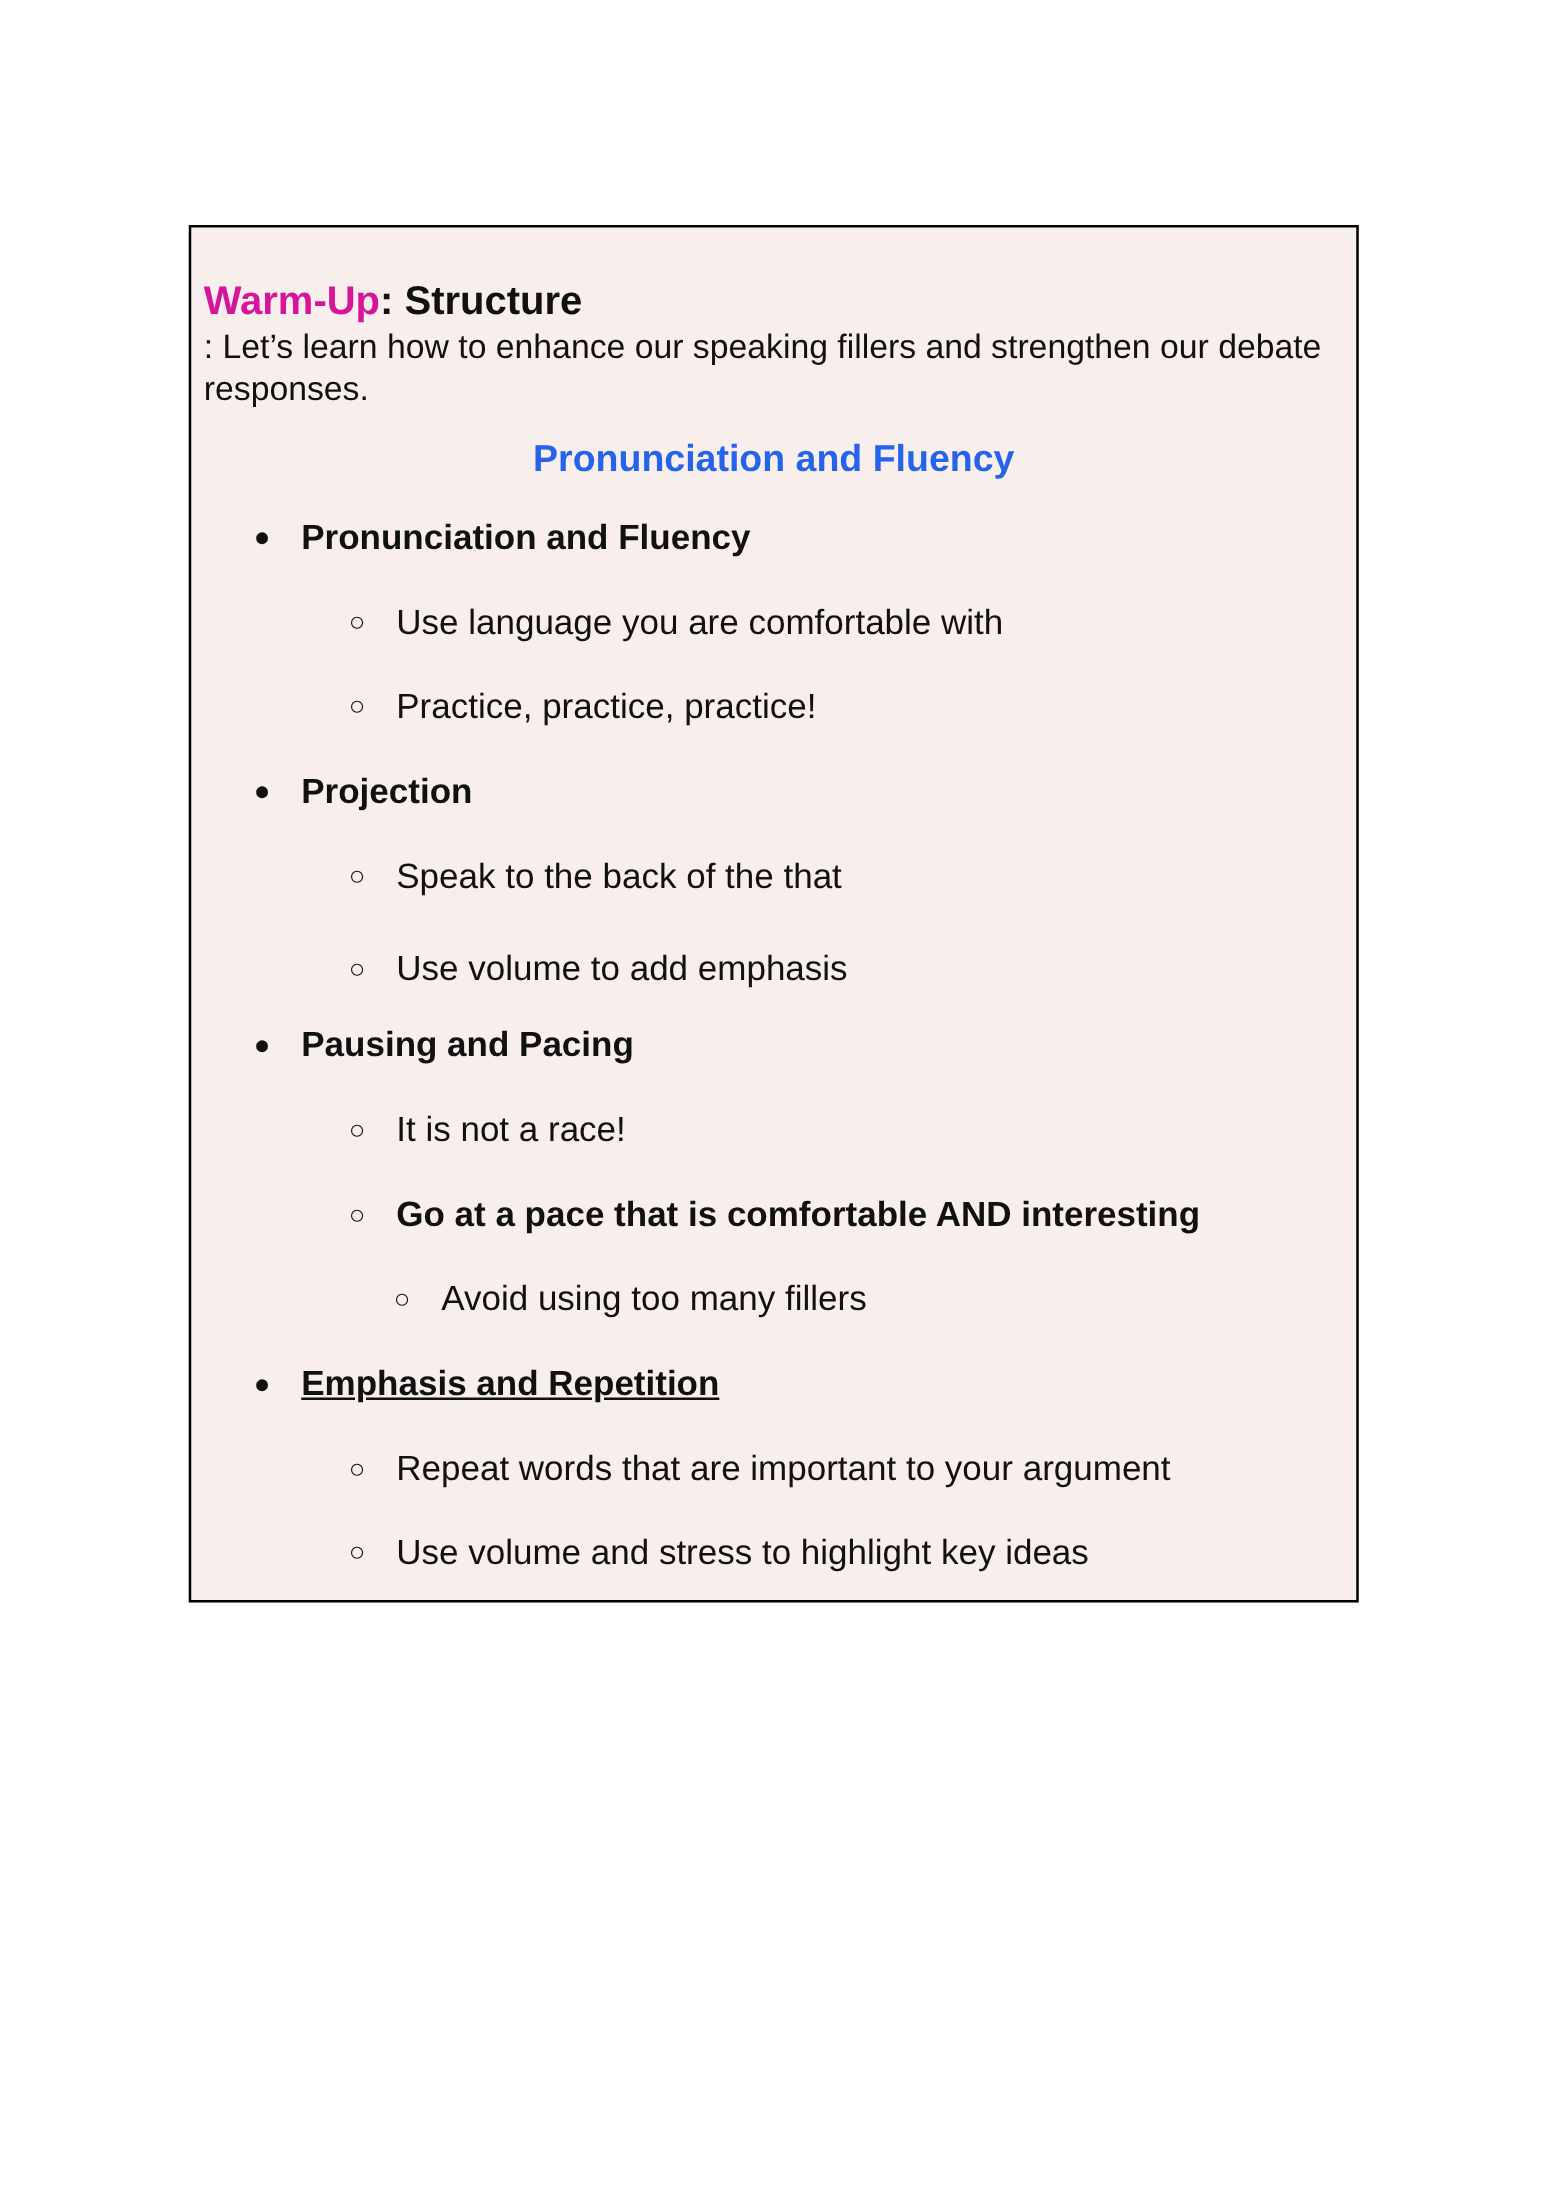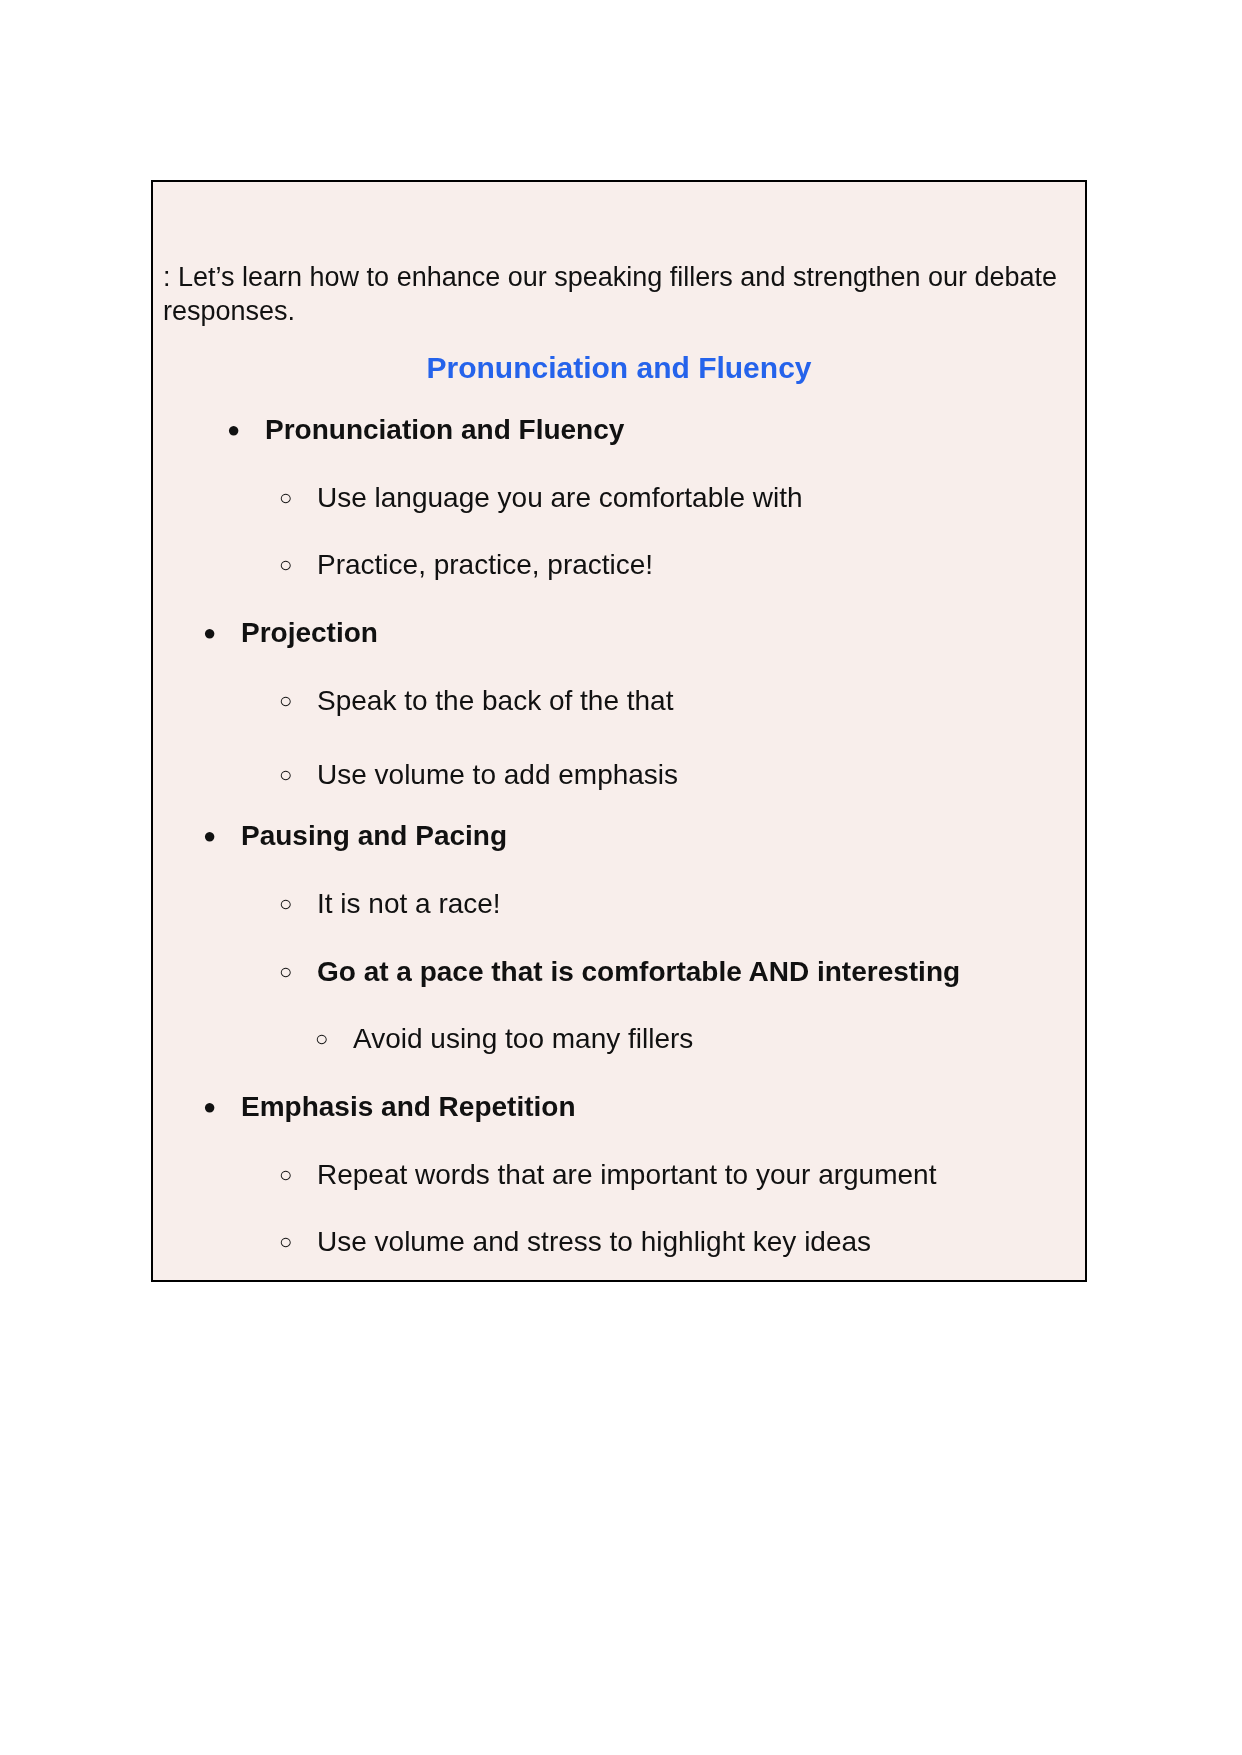--- a/index.html
+++ b/index.html
@@ -17,30 +17,31 @@
   .row.l1 { left: 50px; font-weight: bold; }
   .row.l2 { left: 126px; font-weight: normal; }
   .bullet { display: inline-block; width: 38px; }
   .row.l1 .bullet { width: 38px; font-size: 22px; vertical-align: top; }
   .row.l2 .bullet { width: 38px; font-size: 22px; vertical-align: top; }
 </style>
 </head>
 <body>
 
 <div class="box">
+  <div class="title"><span class="warm">Warm-Up</span><span>: Structure</span></div>
   <div class="intro"> : Let’s learn how to enhance our speaking fillers and strengthen our debate responses.</div>
   <div class="heading">Pronunciation and Fluency</div>
   <div class="list" id="list">
-      <div class="row l1" style="top: 0px; margin-left: 24px;"><span class="bullet">●</span><span>Pronunciation and Fluency</span></div>
+      <div class="row l1" style="top: 0px;"><span class="bullet">●</span><span>Pronunciation and Fluency</span></div>
       <div class="row l2" style="top: 67.7px;"><span class="bullet">○</span><span>Use language you are comfortable with</span></div>
       <div class="row l2" style="top: 135.4px;"><span class="bullet">○</span><span>Practice, practice, practice!</span></div>
       <div class="row l1" style="top: 203.1px;"><span class="bullet">●</span><span>Projection</span></div>
       <div class="row l2" style="top: 270.8px;"><span class="bullet">○</span><span>Speak to the back of the that</span></div>
       <div class="row l2" style="top: 345px;"><span class="bullet">○</span><span>Use volume to add emphasis</span></div>
       <div class="row l1" style="top: 406.2px;"><span class="bullet">●</span><span>Pausing and Pacing</span></div>
       <div class="row l2" style="top: 473.9px;"><span class="bullet">○</span><span>It is not a race!</span></div>
       <div class="row l2" style="top: 541.6px; font-weight: bold;"><span class="bullet">○</span><span>Go at a pace that is comfortable AND interesting</span></div>
       <div class="row l2" style="top: 609.3px; margin-left: 36px;"><span class="bullet">○</span><span>Avoid using too many fillers</span></div>
-      <div class="row l1" style="top: 677px;"><span class="bullet">●</span><span>Emphasis and Repetition</span></div>
+      <div class="row l1" style="top: 677px; text-decoration: underline;"><span class="bullet">●</span><span>Emphasis and Repetition</span></div>
       <div class="row l2" style="top: 744.7px;"><span class="bullet">○</span><span>Repeat words that are important to your argument</span></div>
       <div class="row l2" style="top: 812.4px;"><span class="bullet">○</span><span>Use volume and stress to highlight key ideas</span></div>
     </div>
 </div>
 
 </body></html>

